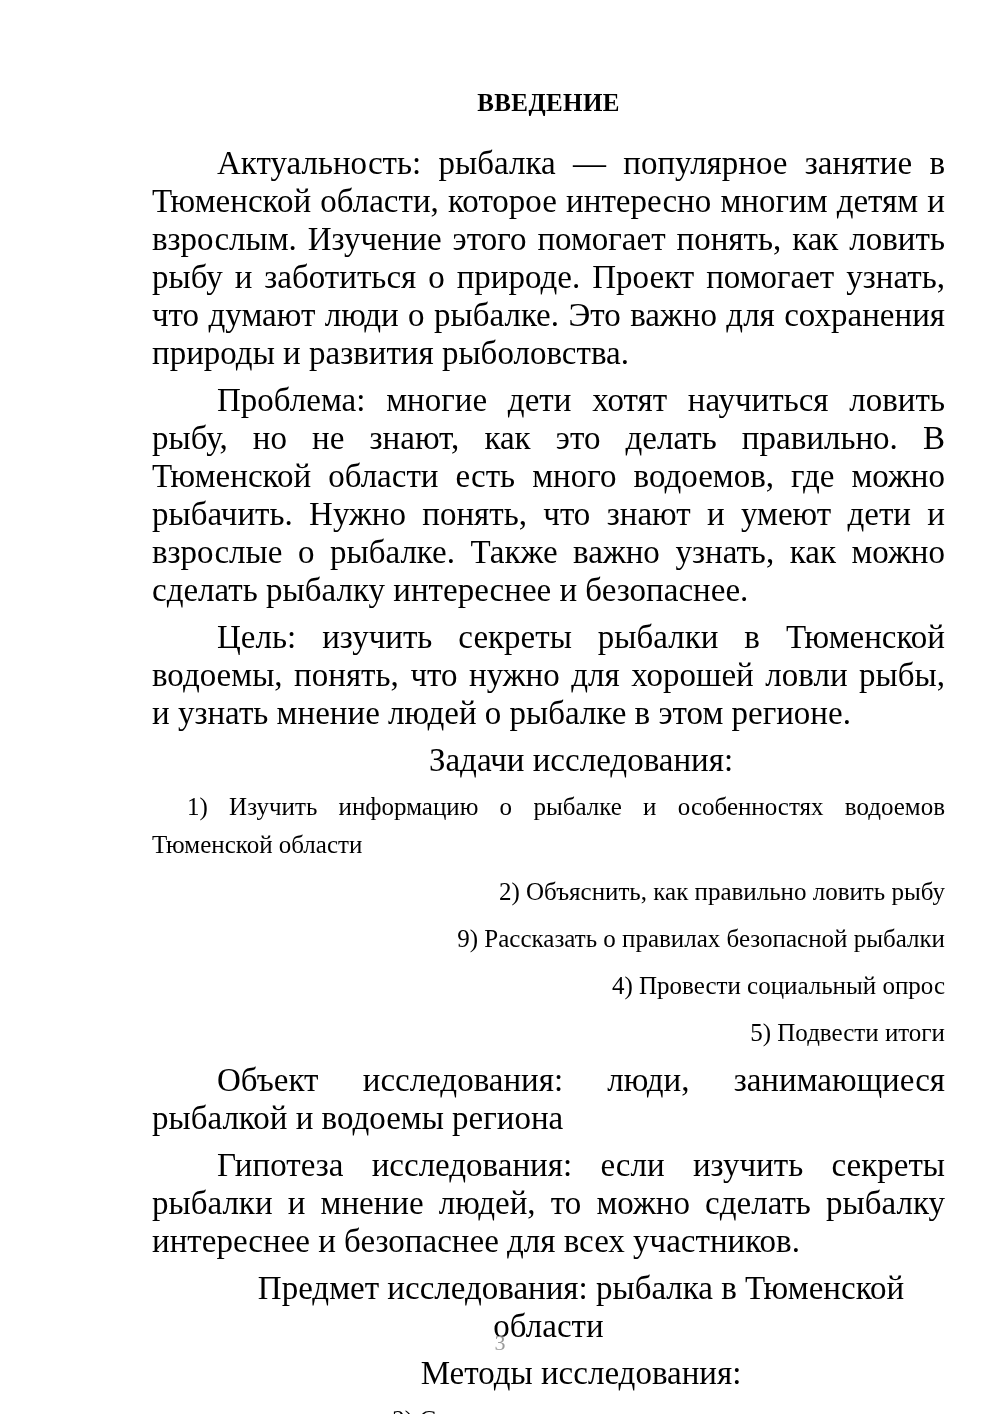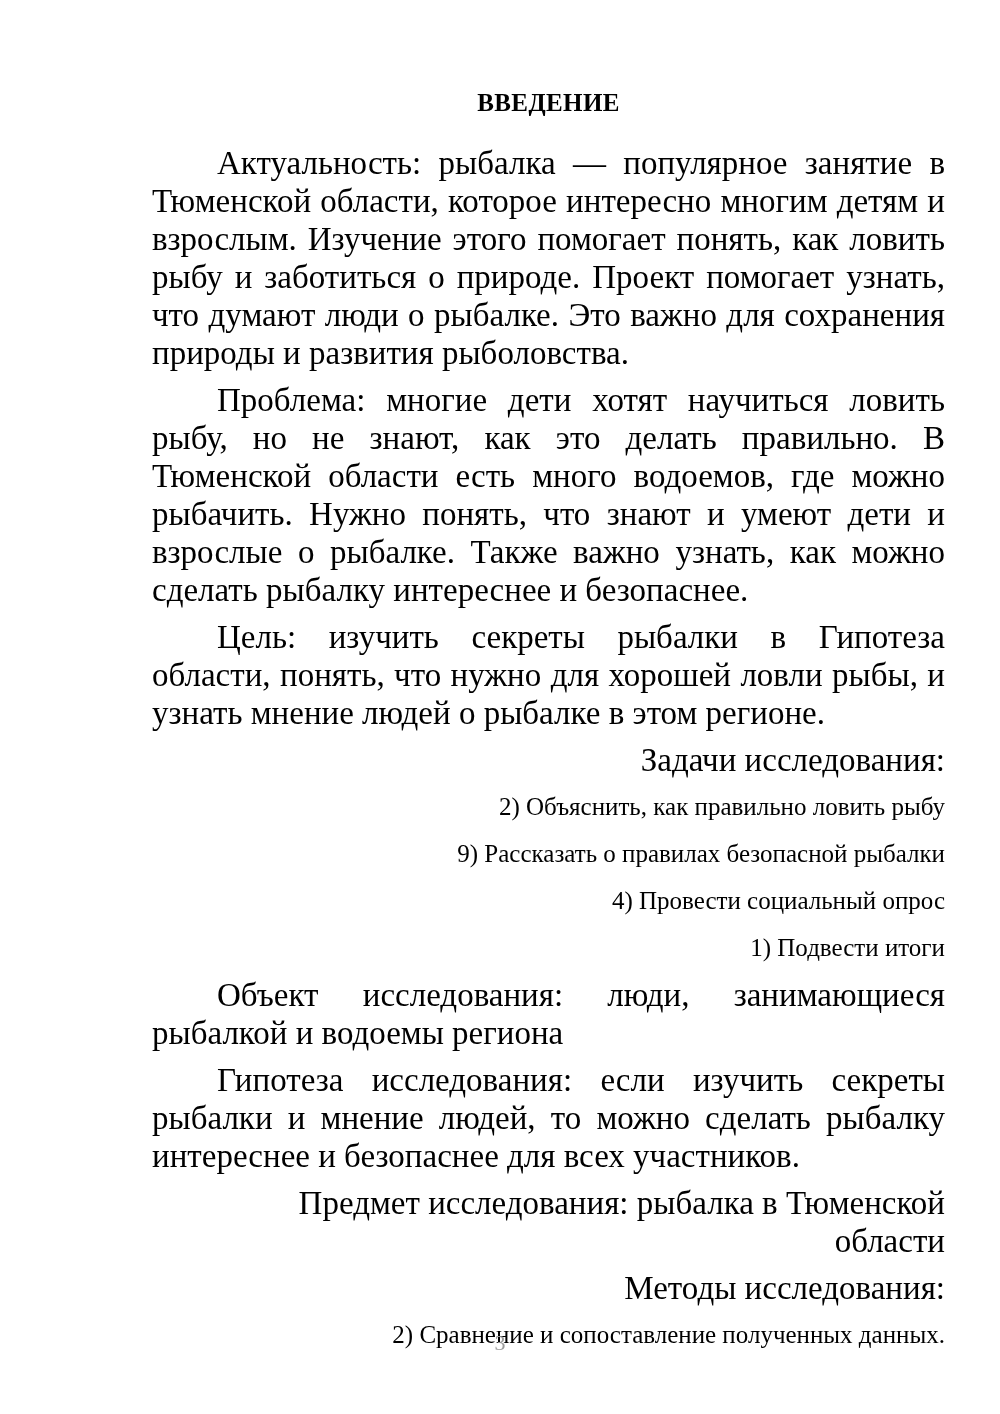--- a/index.html
+++ b/index.html
@@ -48,21 +48,21 @@
     line-height: 38px;
     text-align: justify;
     text-justify: inter-word;
     margin: 0 0 9px 0;
     text-indent: 35px;
   }
   p.listitem.short {
     text-align: right;
   }
   p.para.short {
-    text-align: right;
+    text-align: center;
   }
   .page-number {
     position: absolute;
     left: 0;
     right: 0;
     top: 1330px;
     text-align: center;
     font-size: 22px;
     line-height: 26px;
     color: #9a9a9a;
@@ -75,32 +75,33 @@
 <div class="page">
 
   <div class="content">
 
     <h1 class="doc-title">ВВЕДЕНИЕ</h1>
 
     <p class="para">Актуальность: рыбалка — популярное занятие в Тюменской области, которое интересно многим детям и взрослым. Изучение этого помогает понять, как ловить рыбу и заботиться о природе. Проект помогает узнать, что думают люди о рыбалке. Это важно для сохранения природы и развития рыболовства.</p>
 
     <p class="para">Проблема: многие дети хотят научиться ловить рыбу, но не знают, как это делать правильно. В Тюменской области есть много водоемов, где можно рыбачить. Нужно понять, что знают и умеют дети и взрослые о рыбалке. Также важно узнать, как можно сделать рыбалку интереснее и безопаснее.</p>
 
-    <p class="para">Цель: изучить секреты рыбалки в Гипотеза области, понять, что нужно для хорошей ловли рыбы, и узнать мнение людей о рыбалке в этом регионе.</p>
+    <p class="para">Цель: изучить секреты рыбалки в Тюменской водоемы, понять, что нужно для хорошей ловли рыбы, и узнать мнение людей о рыбалке в этом регионе.</p>
 
     <p class="para short">Задачи исследования:</p>
 
+    <p class="listitem">1) Изучить информацию о рыбалке и особенностях водоемов Тюменской области</p>
 
     <p class="listitem short">2) Объяснить, как правильно ловить рыбу</p>
 
     <p class="listitem short">9) Рассказать о правилах безопасной рыбалки</p>
 
     <p class="listitem short">4) Провести социальный опрос</p>
 
-    <p class="listitem short">1) Подвести итоги</p>
+    <p class="listitem short">5) Подвести итоги</p>
 
     <p class="para">Объект исследования: люди, занимающиеся рыбалкой и водоемы региона</p>
 
     <p class="para">Гипотеза исследования: если изучить секреты рыбалки и мнение людей, то можно сделать рыбалку интереснее и безопаснее для всех участников.</p>
 
     <p class="para short">Предмет исследования: рыбалка в Тюменской области</p>
 
     <p class="para short">Методы исследования:</p>
 
 

